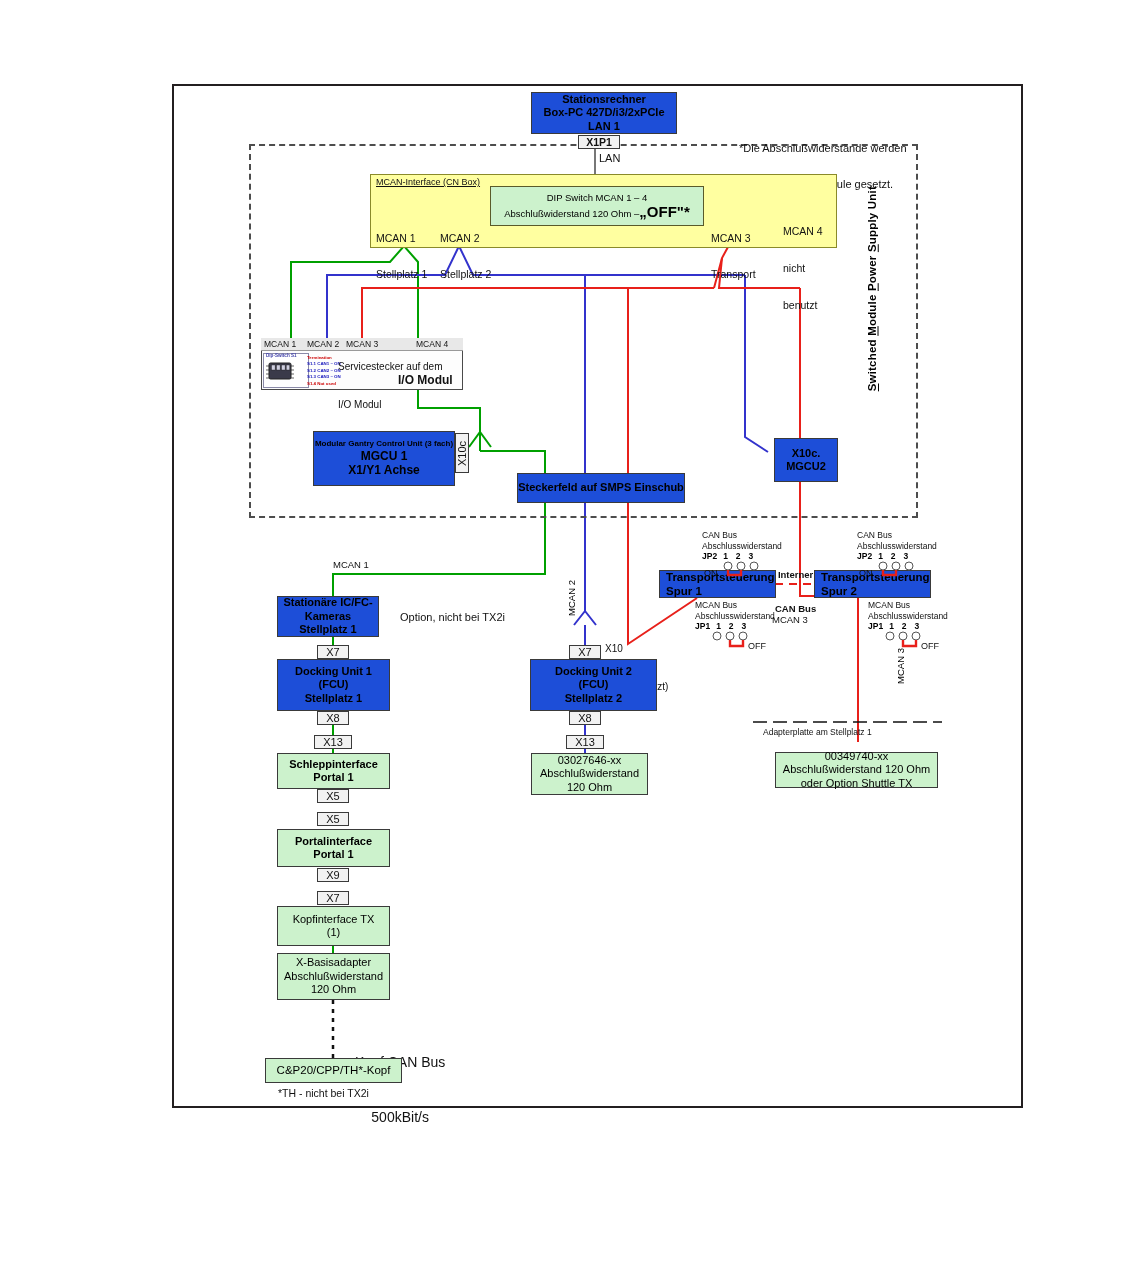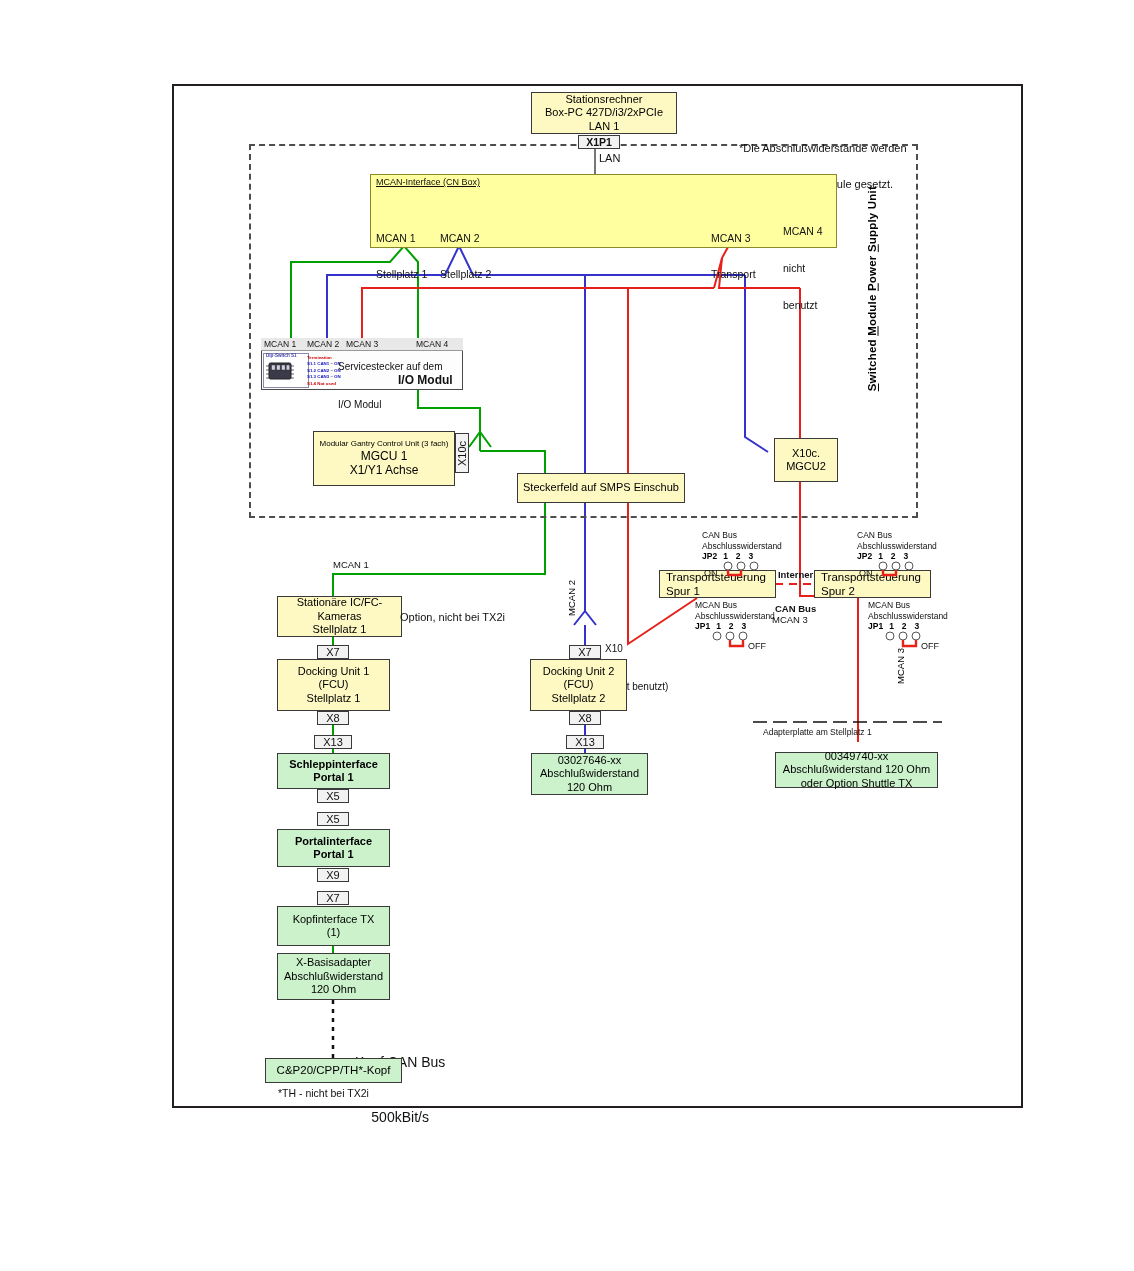--- a/index.html
+++ b/index.html
@@ -6,21 +6,21 @@
   body{font-family:"Liberation Sans",sans-serif;}
   #page{position:relative;width:1134px;height:1271px;background:#fff;overflow:hidden;}
   .abs{position:absolute;}
   
   #outer-frame{left:172px;top:84px;width:851px;height:1024px;border:2px solid #231f20;box-sizing:border-box;}
   
   #smps-frame{left:249px;top:144px;width:669px;height:374px;border:2px dashed #4d4d4d;box-sizing:border-box;}
   
   .box{box-sizing:border-box;border:1px solid #3a3a3a;display:flex;flex-direction:column;
        align-items:center;justify-content:center;text-align:center;line-height:1.22;}
-  .grey{background:#fef9c3;}
+  .grey{background:#1d4ed8;font-weight:bold;}
   .green{background:#ccf2cc;}
   .yellowbox{background:#ffffa0;border:1px solid #8a8a2a;}
   .mintbox{background:#ccf2cc;border:1px solid #5a5a2a;}
   .conn{box-sizing:border-box;border:1px solid #3a3a3a;background:#f2f2f2;
         display:flex;align-items:center;justify-content:center;text-align:center;
         font-size:11px;color:#111;}
   .lbl{color:#111;white-space:pre;}
   .vert{writing-mode:vertical-rl;transform:rotate(180deg);}
   .u{text-decoration:underline;}
   .jp{font-size:8.5px;color:#111;line-height:1.25;white-space:pre;}
@@ -155,20 +155,28 @@
     <div>auf dem E/A Module gesetzt.</div>
   </div>
 
   <div class="abs vert" style="left:866px;top:186px;font-size:11.5px;font-weight:bold;letter-spacing:0.2px;">
     <span class="u">S</span><span>witched </span><span class="u">M</span><span>odule </span><span class="u">P</span><span>ower </span><span class="u">S</span><span>upply Unit</span>
   </div>
 
   <div class="abs yellowbox" style="left:370px;top:174px;width:465px;height:72px;"></div>
   <div class="abs lbl u" style="left:376px;top:177px;font-size:9px;color:#111;">MCAN-Interface (CN Box)</div>
 
+  <div class="abs mintbox" style="left:490px;top:186px;width:212px;height:38px;display:flex;flex-direction:column;
+       align-items:center;justify-content:center;">
+    <div style="font-size:9.5px;">DIP Switch MCAN 1 – 4</div>
+    <div style="font-size:9.5px;display:flex;align-items:baseline;">
+      <span>Abschlußwiderstand 120 Ohm – </span>
+        <span style="font-size:15px;font-weight:bold;">„OFF"*</span>
+    </div>
+  </div>
 
   <div class="abs lbl" style="left:376px;top:208px;font-size:10.5px;text-align:left;">
     <div>MCAN 1</div>
     <div>Stellplatz 1</div>
   </div>
   <div class="abs lbl" style="left:440px;top:208px;font-size:10.5px;text-align:left;">
     <div>MCAN 2</div>
     <div>Stellplatz 2</div>
   </div>
   <div class="abs lbl" style="left:711px;top:208px;font-size:10.5px;text-align:left;">
@@ -243,21 +251,21 @@
 
   <div class="abs lbl" style="left:333px;top:559px;font-size:9.5px;">MCAN 1</div>
   <div class="abs vert" style="left:566px;top:580px;font-size:9.5px;">MCAN 2</div>
   <div class="abs lbl" style="left:772px;top:614px;font-size:9.5px;">MCAN 3</div>
   <div class="abs vert" style="left:895px;top:648px;font-size:9.5px;">MCAN 3</div>
   <div class="abs lbl" style="left:775px;top:546px;font-size:9.5px;font-weight:bold;text-align:center;line-height:1.2;">
     <div>Interner</div>
     <div>CAN Bus</div>
   </div>
 
-  <div class="abs box grey" style="left:277px;top:596px;width:125px;height:41px;font-size:11px;">
+  <div class="abs box grey" style="left:277px;top:596px;width:102px;height:41px;font-size:11px;">
     <div>Stationäre IC/FC-</div>
     <div>Kameras</div>
     <div>Stellplatz 1</div>
   </div>
   <div class="abs lbl" style="left:400px;top:611px;font-size:11px;">Option, nicht bei TX2i</div>
 
   <div class="abs conn" style="left:317px;top:645px;width:32px;height:14px;">X7</div>
   <div class="abs box grey" style="left:277px;top:659px;width:113px;height:52px;font-size:11px;">
     <div>Docking Unit 1</div>
     <div>(FCU)</div>
@@ -298,21 +306,21 @@
   <div class="abs box green" style="left:265px;top:1058px;width:137px;height:25px;font-size:11.5px;">
     <div>C&amp;P20/CPP/TH*-Kopf</div>
   </div>
   <div class="abs lbl" style="left:278px;top:1087px;font-size:10.5px;">*TH - nicht bei TX2i</div>
 
   <div class="abs lbl" style="left:605px;top:618px;font-size:10px;line-height:1.25;">
     <div>X10</div>
     <div>(nicht benutzt)</div>
   </div>
   <div class="abs conn" style="left:569px;top:645px;width:32px;height:14px;">X7</div>
-  <div class="abs box grey" style="left:530px;top:659px;width:97px;height:52px;font-size:11px;">
+  <div class="abs box grey" style="left:530px;top:659px;width:127px;height:52px;font-size:11px;">
     <div>Docking Unit 2</div>
     <div>(FCU)</div>
     <div>Stellplatz 2</div>
   </div>
   <div class="abs conn" style="left:569px;top:711px;width:32px;height:14px;">X8</div>
   <div class="abs conn" style="left:566px;top:735px;width:38px;height:14px;">X13</div>
   <div class="abs box green" style="left:531px;top:753px;width:117px;height:42px;font-size:11px;">
     <div>03027646-xx</div>
     <div>Abschlußwiderstand</div>
     <div>120 Ohm</div>

